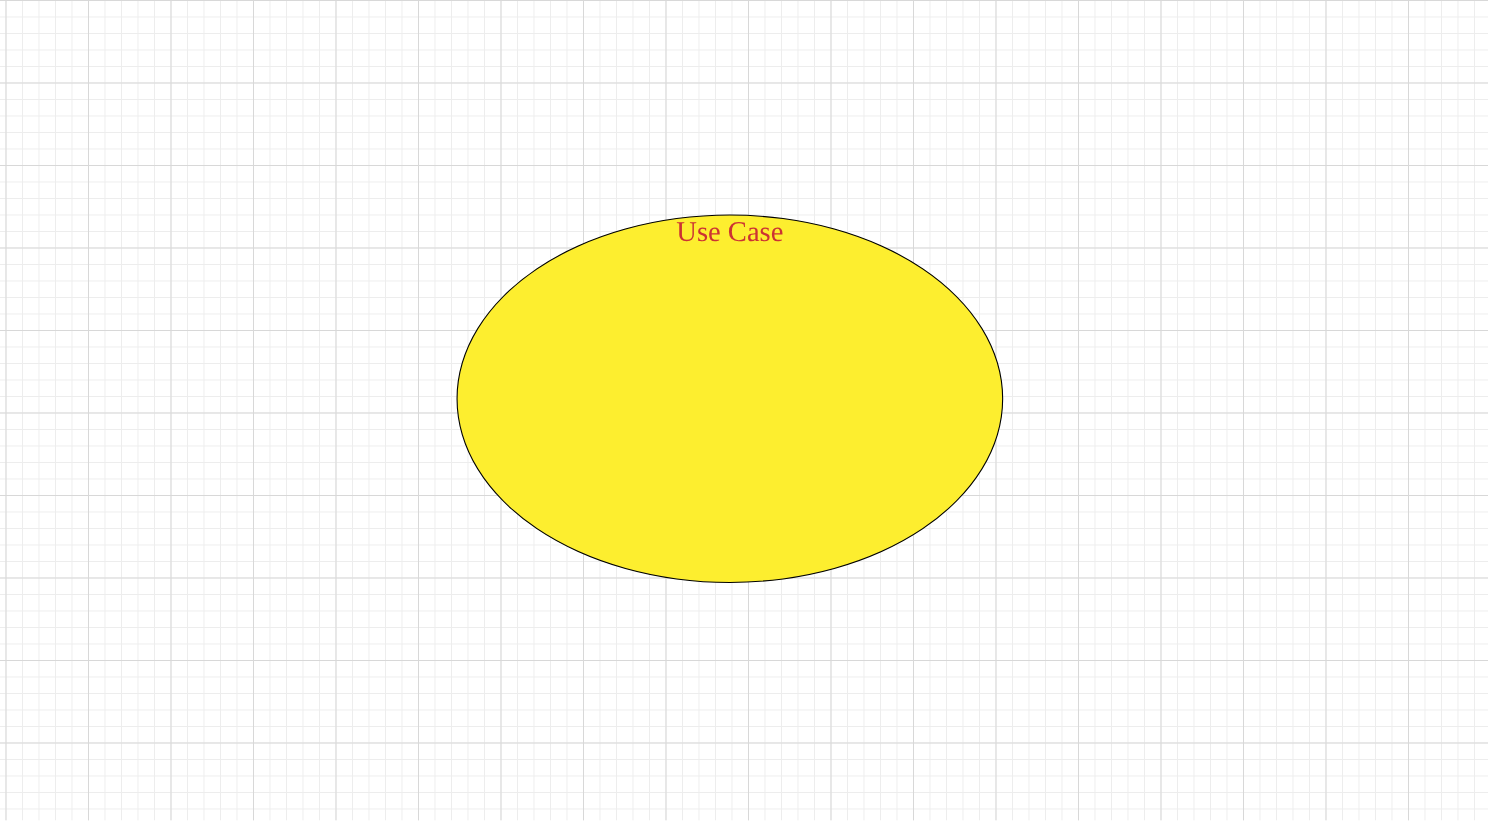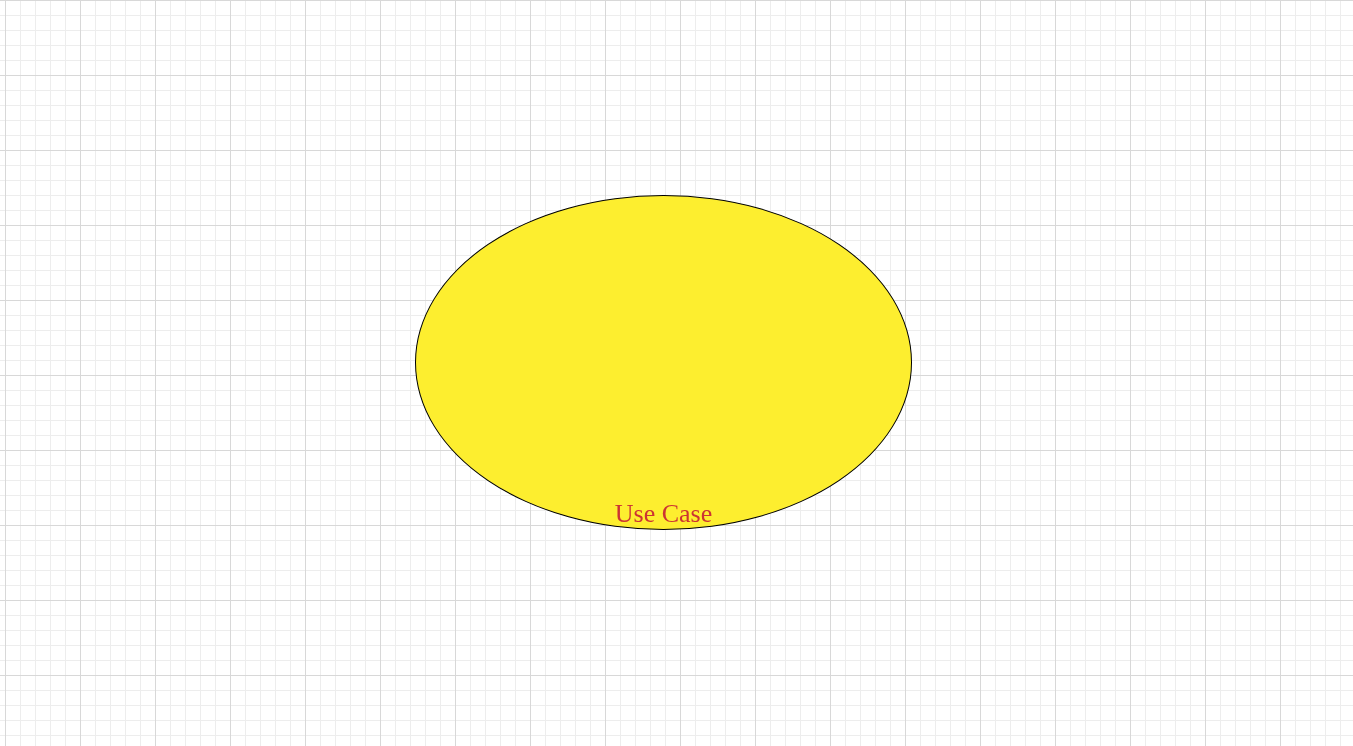--- a/index.html
+++ b/index.html
@@ -36,21 +36,21 @@
         15px 15px,
         15px 15px;
       background-position: 5px 0, 5px 0, 5px 0, 5px 0;
     }
     
     .shape-ellipse {
       position: absolute;
       border-radius: 50%;
       border: 1.5px solid #000000;
       display: flex;
-      align-items: flex-end;
+      align-items: flex-start;
       justify-content: center;
       cursor: move;
     }
     
     .shape-label {
       font-size: 26px;
       font-family: "Times New Roman", Times, serif;
       white-space: nowrap;
       user-select: none;
     }

